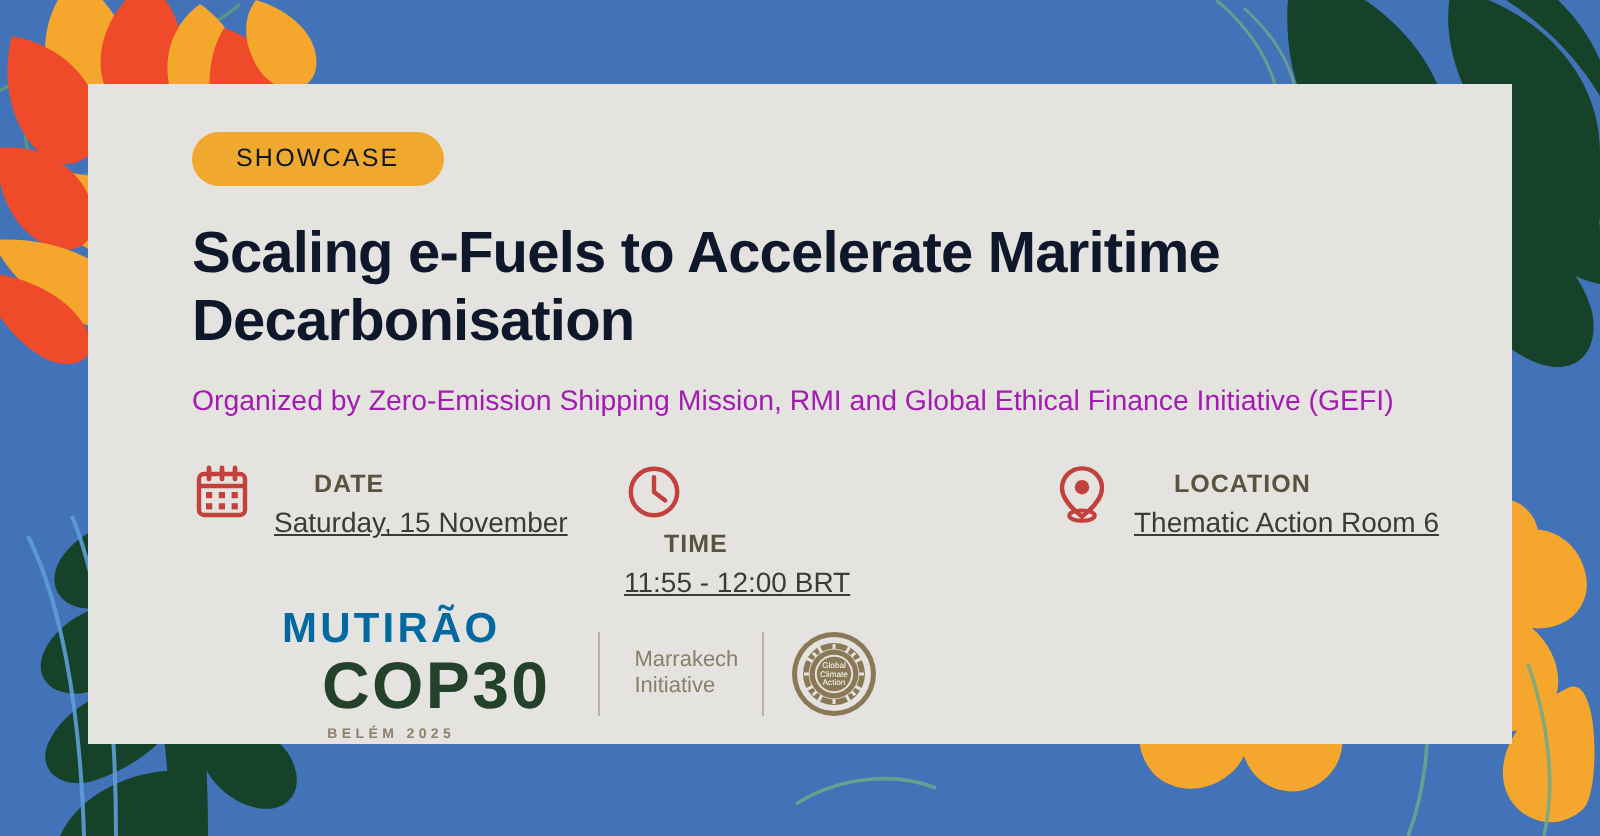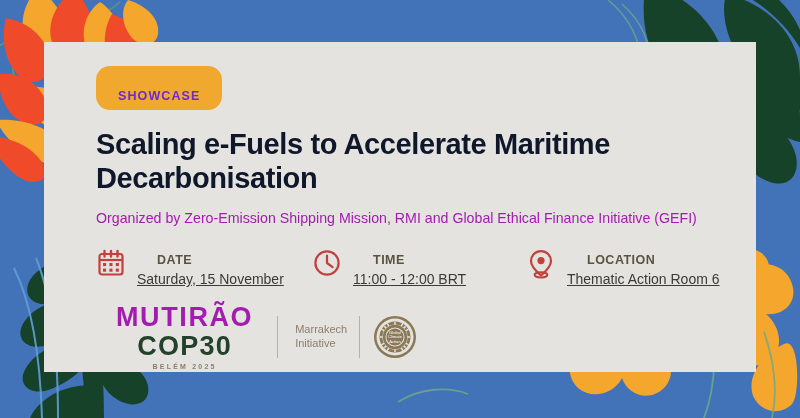--- a/index.html
+++ b/index.html
@@ -42,25 +42,25 @@
     position: absolute;
     left: 52px;
     top: 24px;
     right: 26px;
   }
 
   
   .badge {
     display: inline-block;
     background: #f0a92e;
-    color: #6d28d9;
+    color: #0f172a;
     font-size: 12.5px;
-    font-weight: bold;
+    font-weight: normal;
     letter-spacing: 1.1px;
-    padding: 24px 22px 7px 22px;
+    padding: 7px 22px 7px 22px;
     border-radius: 14px;
     line-height: 1;
   }
 
   
   .title {
     margin-top: 17px;
     color: #0f172a;
     font-size: 29px;
     font-weight: bold;
@@ -81,21 +81,21 @@
   .info-row {
     display: flex;
     margin-top: 22px;
     align-items: flex-start;
   }
   .info-item {
     display: flex;
     align-items: flex-start;
   }
   .info-item.date     { width: 216px; }
-  .info-item.time     { width: 214px; }
+  .info-item.time     { width: 214px; flex-direction: column; }
   .info-item.location { width: auto; }
 
   .info-icon {
     width: 30px;
     height: 34px;
     flex: 0 0 30px;
     margin-right: 11px;
     display: flex;
     align-items: flex-start;
     justify-content: center;
@@ -121,33 +121,34 @@
   
   .logos {
     position: absolute;
     left: 72px;
     top: 262px;
     display: flex;
     align-items: center;
   }
   .cop-logo { text-align: center; }
   .cop-mutirao {
-    color: #a21caf;
-    font-size: 27px;
+    color: #0369a1;
+    font-size: 21px;
     font-weight: bold;
     letter-spacing: 1.6px;
     line-height: 1;
   }
   .cop-30 {
     color: #23412b;
-    font-size: 27px;
+    font-size: 33px;
     font-weight: bold;
     letter-spacing: 1.2px;
     line-height: 1.05;
     margin-top: 1px;
+    margin-left: 45px;
   }
   .cop-belem {
     color: #8d7f68;
     font-size: 7px;
     font-weight: bold;
     letter-spacing: 2.2px;
     margin-top: 3px;
   }
 
   .logo-divider {
@@ -284,21 +285,21 @@
 
         <div class="info-item time">
           <span class="info-icon">
             <svg width="28" height="28" viewBox="0 0 28 28">
               <circle cx="14" cy="14" r="11.6" fill="none" stroke="#c3413c" stroke-width="2.2"></circle>
               <path d="M14 6.6 V14 L19.6 18.2" fill="none" stroke="#c3413c" stroke-width="2.2" stroke-linecap="round" stroke-linejoin="round"></path>
             </svg>
           </span>
           <span class="info-text">
             <span class="info-label">TIME</span>
-            <span class="info-value" style="display:block">11:00 - 12:00 BRT</span>
+            <span class="info-value" style="display:block">11:55 - 12:00 BRT</span>
           </span>
         </div>
 
         <div class="info-item location">
           <span class="info-icon">
             <svg width="28" height="30" viewBox="0 0 28 30">
               <path d="M14 2.2 C 19.6 2.2, 24 6.6, 24 12.1 C 24 18.4, 16.8 24, 14 26.4 C 11.2 24, 4 18.4, 4 12.1 C 4 6.6, 8.4 2.2, 14 2.2 Z" fill="none" stroke="#c3413c" stroke-width="2.2"></path>
               <circle cx="14" cy="11.6" r="3.6" fill="#c3413c"></circle>
               <ellipse cx="14" cy="25.8" rx="6.4" ry="2.6" fill="none" stroke="#c3413c" stroke-width="2"></ellipse>
             </svg>

